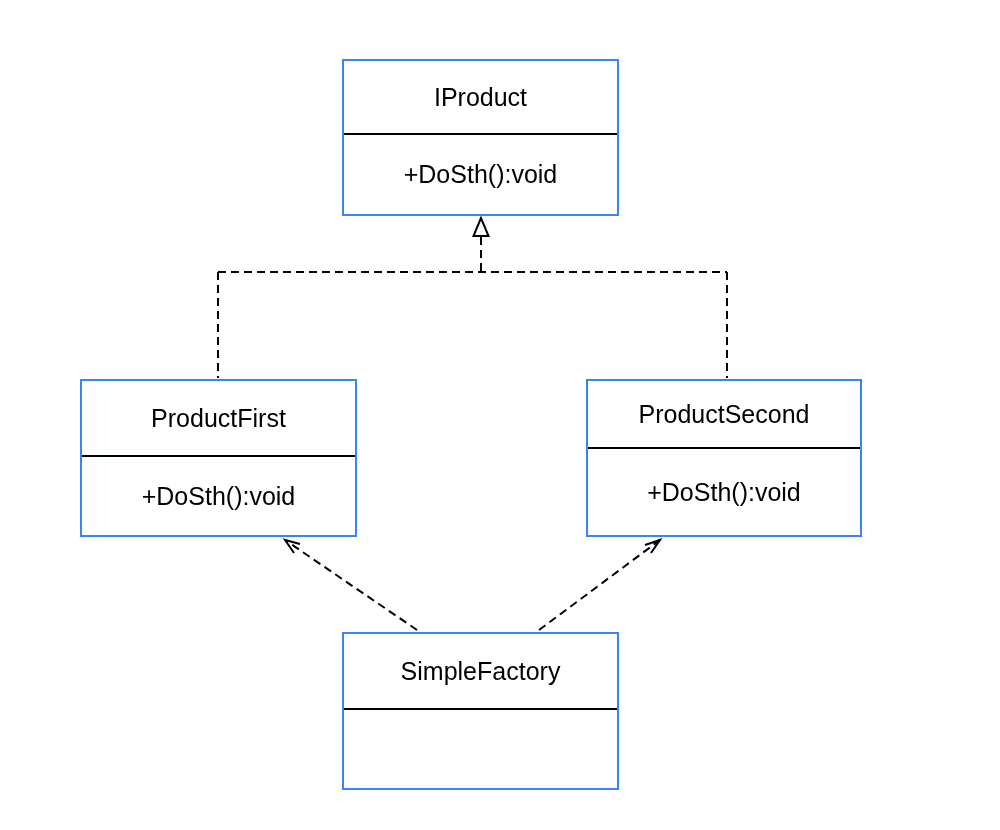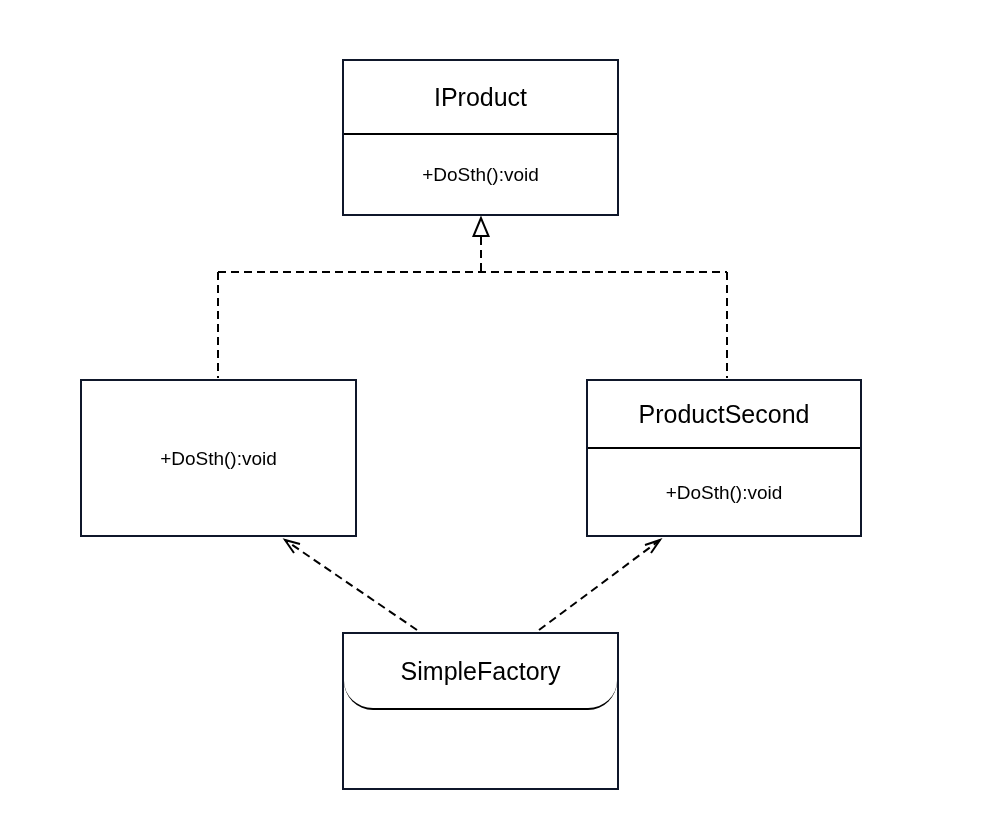--- a/index.html
+++ b/index.html
@@ -19,52 +19,52 @@
   .connector-layer {
     position: absolute;
     left: 0;
     top: 0;
     width: 1000px;
     height: 830px;
   }
   .uml-class {
     position: absolute;
     box-sizing: border-box;
-    border: 2px solid #0f172a;
+    border: 2px solid #3b82f6;
     background: #ffffff;
     display: flex;
     flex-direction: column;
   }
   .uml-class-name {
     box-sizing: border-box;
     border-bottom: 2px solid #000000;
     display: flex;
     align-items: center;
     justify-content: center;
     font-size: 25px;
     line-height: 1;
     white-space: nowrap;
   }
   .uml-class-method {
     flex: 1;
     display: flex;
     align-items: center;
     justify-content: center;
-    font-size: 19px;
+    font-size: 25px;
     line-height: 1;
     white-space: nowrap;
   }
   #cls-iproduct       { left: 342px; top:  59px; width: 277px; height: 157px; }
   #cls-iproduct .uml-class-name       { height: 74px; }
   #cls-product-first  { left:  80px; top: 379px; width: 277px; height: 158px; }
   #cls-product-first .uml-class-name  { height: 76px; }
   #cls-product-second { left: 586px; top: 379px; width: 276px; height: 158px; }
   #cls-product-second .uml-class-name { height: 68px; }
   #cls-simple-factory { left: 342px; top: 632px; width: 277px; height: 158px; }
-  #cls-simple-factory .uml-class-name { height: 76px; border-radius: 29px; }
+  #cls-simple-factory .uml-class-name { height: 76px; }
 </style>
 </head>
 <body>
 
 <div class="canvas">
 
   <svg class="connector-layer" width="1000" height="830" viewBox="0 0 1000 830" stroke="#000000" fill="none" stroke-width="2">
 
     <g>
       <polygon points="481,218 473.5,236 488.5,236" fill="#ffffff" stroke="#000000"></polygon>
@@ -84,20 +84,21 @@
       <polyline points="645,545 660,540 651,553"></polyline>
     </g>
   </svg>
 
   <div class="uml-class" id="cls-iproduct">
     <div class="uml-class-name">IProduct</div>
     <div class="uml-class-method">+DoSth():void</div>
   </div>
 
   <div class="uml-class" id="cls-product-first">
+    <div class="uml-class-name">ProductFirst</div>
     <div class="uml-class-method">+DoSth():void</div>
   </div>
 
   <div class="uml-class" id="cls-product-second">
     <div class="uml-class-name">ProductSecond</div>
     <div class="uml-class-method">+DoSth():void</div>
   </div>
 
   <div class="uml-class" id="cls-simple-factory">
     <div class="uml-class-name">SimpleFactory</div>

